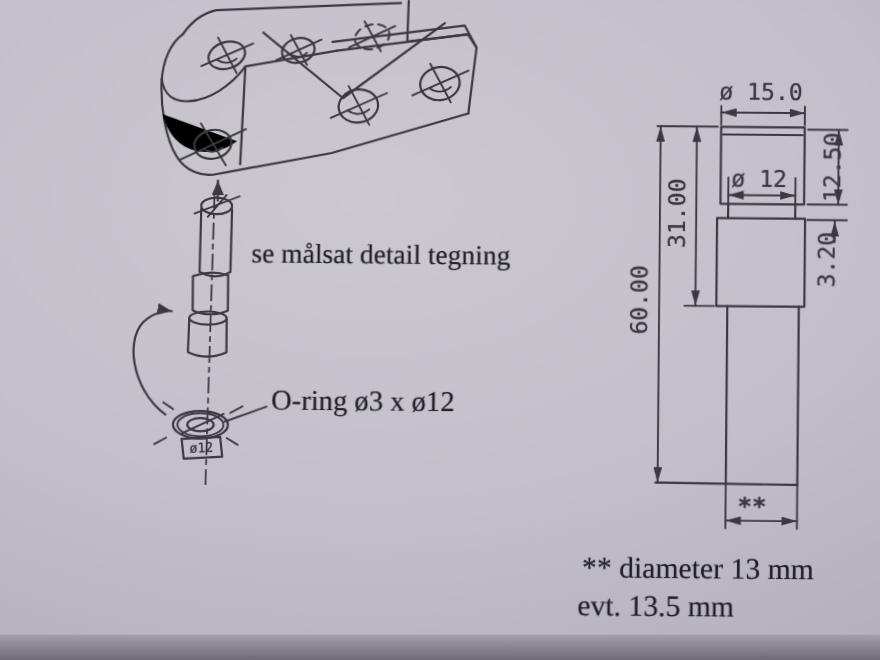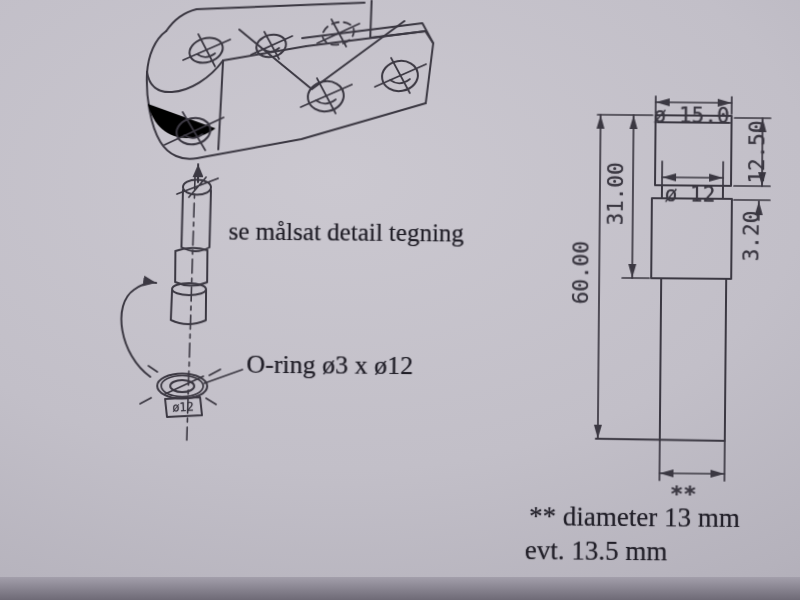--- a/index.html
+++ b/index.html
@@ -13,21 +13,21 @@
   svg{position:absolute;left:0;top:0;}
   .ink-line{stroke:var(--ink);fill:none;stroke-width:2;stroke-linecap:round;stroke-linejoin:round;}
   .ink-thin{stroke-width:1.7;}
   .ink-dash{stroke-dasharray:7 5;stroke-width:1.8;}
   .ink-cl{stroke-dasharray:14 5 4 5;stroke-width:1.6;}
   marker path{fill:var(--ink);stroke:none;}
   .txt{position:absolute;color:var(--text);white-space:nowrap;
     text-shadow:0 0 1px rgba(40,38,48,0.55);}
   .serif{font-family:"Liberation Serif","DejaVu Serif",serif;}
   .mono{font-family:"DejaVu Sans Mono",monospace;color:var(--ink);}
-  .hdim{transform:translate(-50%,-50%);font-size:21px;margin-top:32px;}
+  .hdim{transform:translate(-50%,-50%);font-size:21px;}
   .vdim{transform:translate(-50%,-50%) rotate(-90deg);font-size:21px;}
 </style>
 </head>
 <body>
 
 <div class="photo">
   <div class="sheet">
 
     <svg width="800" height="600" viewBox="0 0 800 600">
       <defs>

